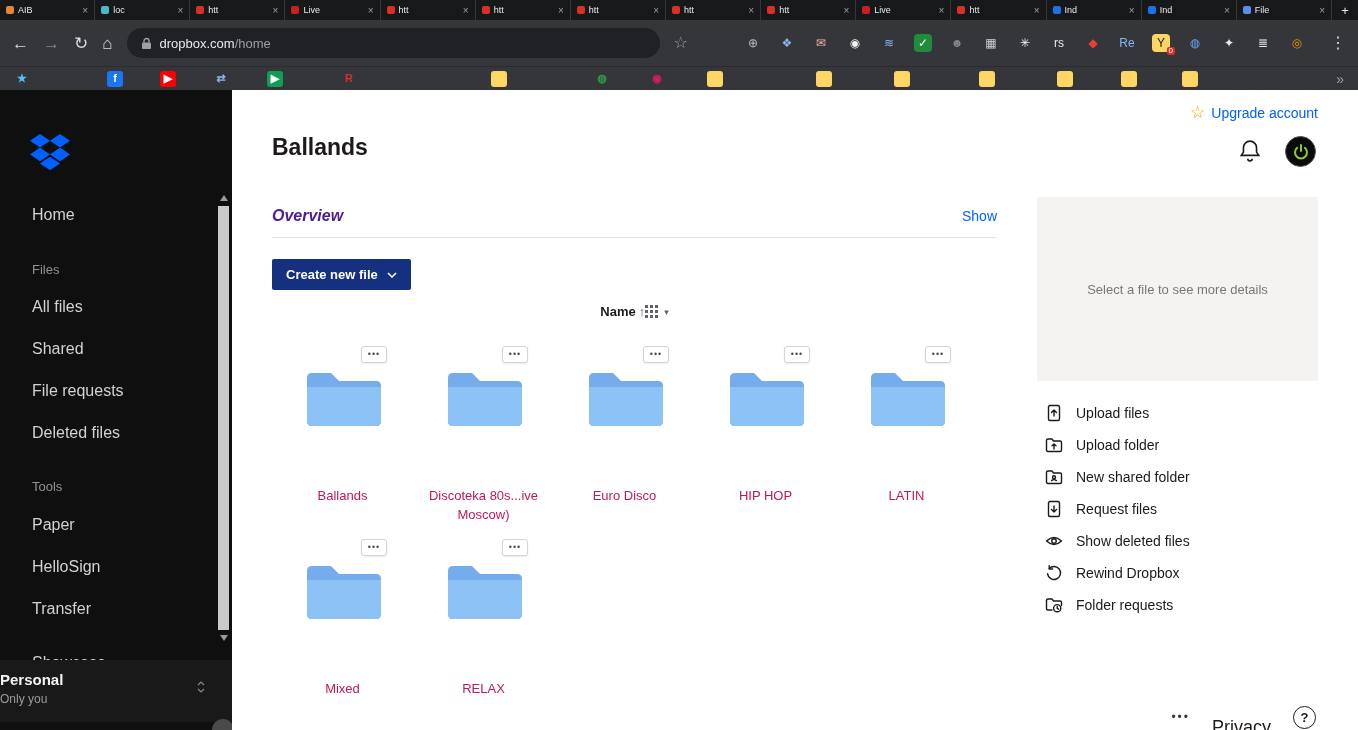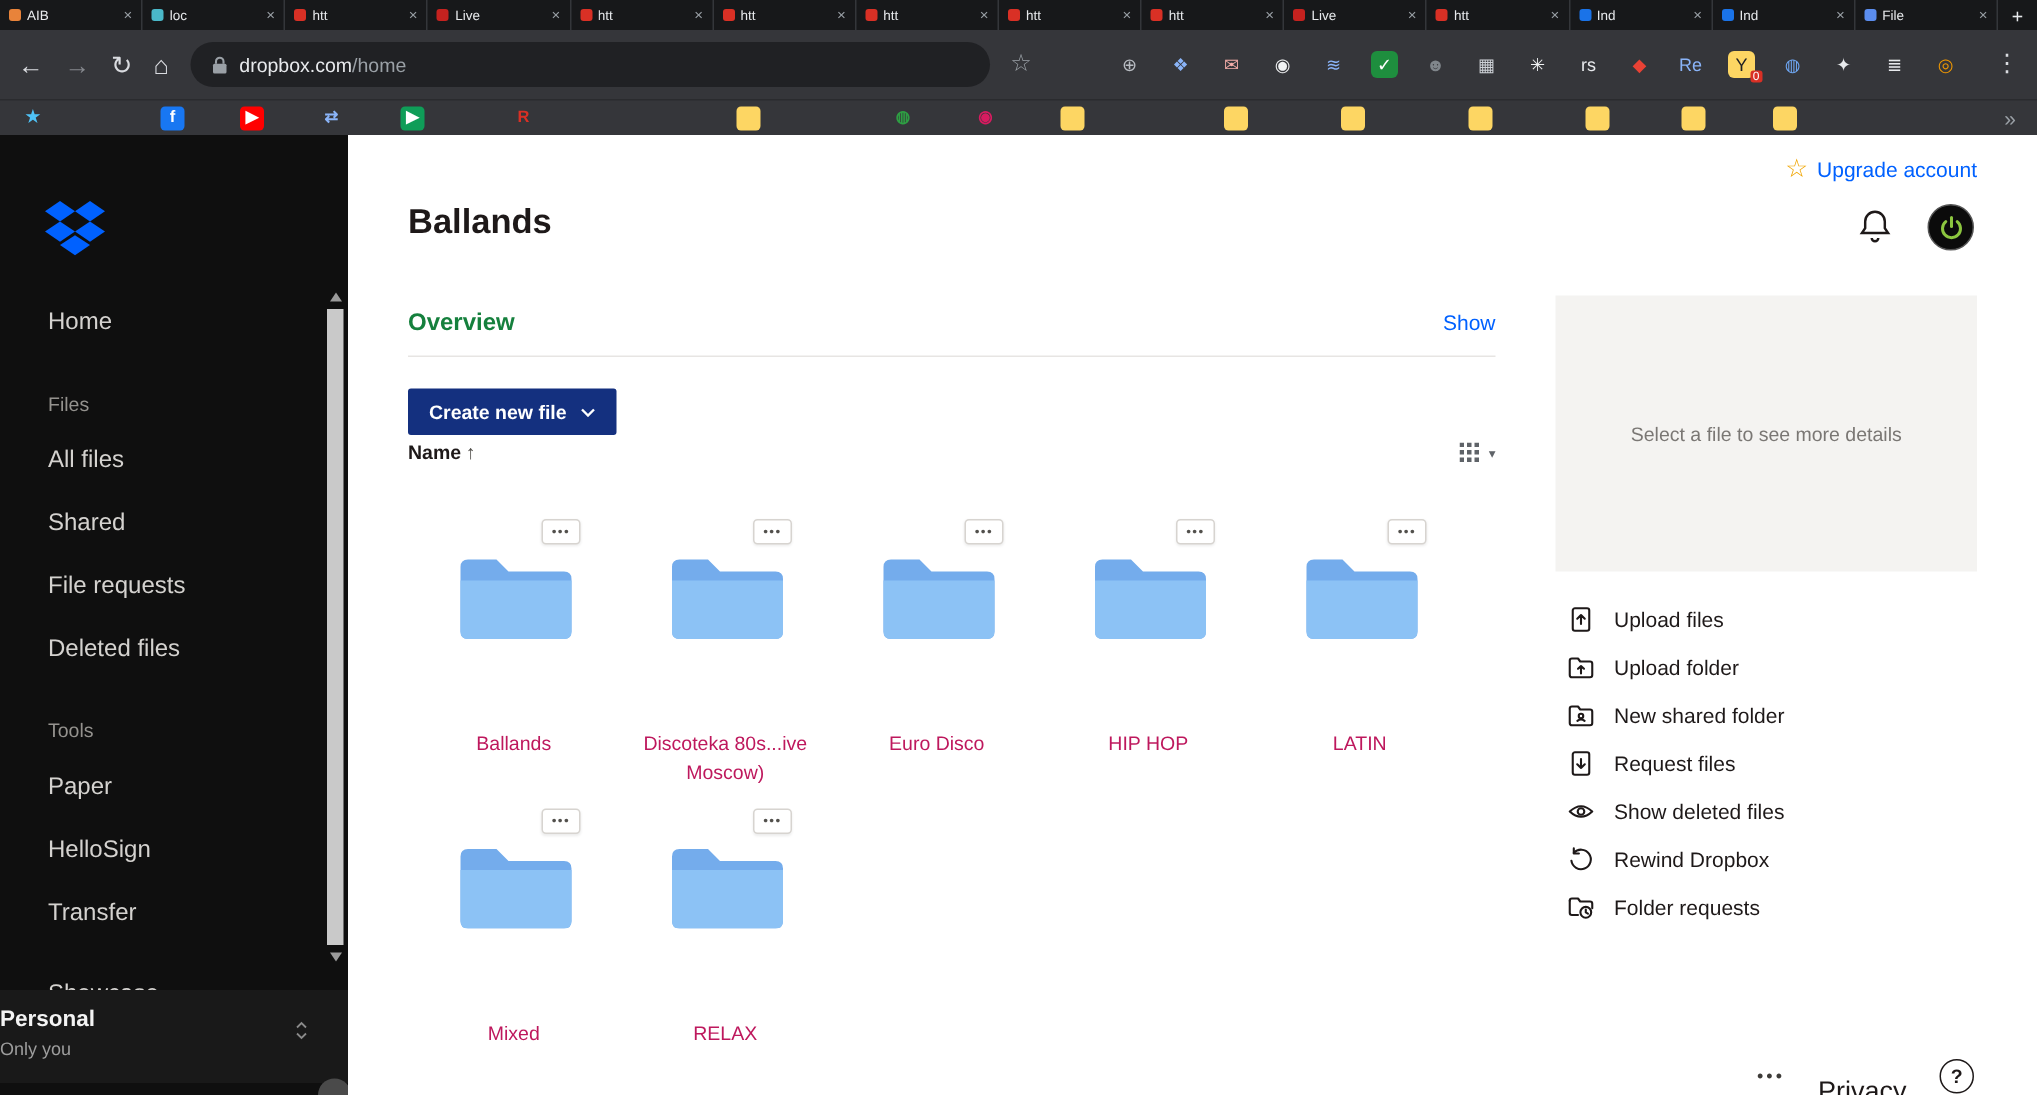--- a/index.html
+++ b/index.html
@@ -60,24 +60,24 @@
   .upgrade a { color:#0061ff; text-decoration:none; }
   .page-title { position:absolute; left:40px; top:44px; font-size:23px; font-weight:bold; color:#1e1919; }
   .search { position:absolute; left:730px; top:46px; width:255px; height:32px; border:1px solid #b9b6b2; background:#fff; display:flex; align-items:center; gap:8px; padding:0 10px; }
   .search input { border:none; outline:none; font-size:14px; color:#333; width:100%; font-family:"Liberation Sans",sans-serif; }
   .search input::placeholder { color:#8a8a8a; }
   .bell { position:absolute; left:1007px; top:49px; }
   .avatar { position:absolute; left:1053px; top:46px; width:31px; height:31px; border-radius:50%; background:#0b0b0b; border:1px solid #555; display:flex; align-items:center; justify-content:center; }
 
   .content { position:absolute; left:40px; top:0; width:725px; }
   .ov-row { position:absolute; top:117px; width:725px; display:flex; justify-content:space-between; align-items:baseline; border-bottom:1px solid #e7e5e3; padding-bottom:12px; }
-  .ov-row h2 { font-size:16px; font-weight:600; color:#15803d; }
+  .ov-row h2 { font-size:16px; font-weight:600; color:#4c1d95;font-style:italic; }
   .show-link { font-size:14px; color:#0061ff; text-decoration:none; }
   .create-btn { position:absolute; top:169px; left:0; height:31px; display:inline-flex; align-items:center; gap:9px; padding:0 14px; background:#14307f; color:#fff; border:none; border-radius:2px; font-size:13px; font-weight:bold; font-family:"Liberation Sans",sans-serif; cursor:pointer; }
-  .name-row { position:absolute; top:204px; width:725px; display:flex; justify-content:space-between; align-items:center; font-size:13px; color:#1e1919; }
+  .name-row { position:absolute; top:214px; width:725px; display:flex; justify-content:center; align-items:center; font-size:13px; color:#1e1919; }
   .name-left { font-weight:bold; }
   .sort-arrow { font-weight:normal; color:#52504c; margin-left:3px; }
   .view-ctrl { display:flex; align-items:center; gap:6px; color:#5f6368; }
   .view-caret { font-size:9px; }
 
   .grid { position:absolute; top:250px; width:725px; display:flex; flex-wrap:wrap; }
   .tile { position:relative; width:141px; height:193px; cursor:pointer; }
   .tile-more { position:absolute; top:6px; right:26px; width:26px; height:17px; background:#fff; border:1px solid #d7d4d0; border-radius:3px; font-size:9px; letter-spacing:1px; color:#52504c; text-align:center; line-height:15px; box-shadow:0 1px 2px rgba(0,0,0,.08); }
   .tile svg.folder { display:block; margin:28px auto 0; }
   .tile-name { margin:60px auto 0; max-width:122px; text-align:center; font-size:13px; color:#be185d; line-height:19px; }

